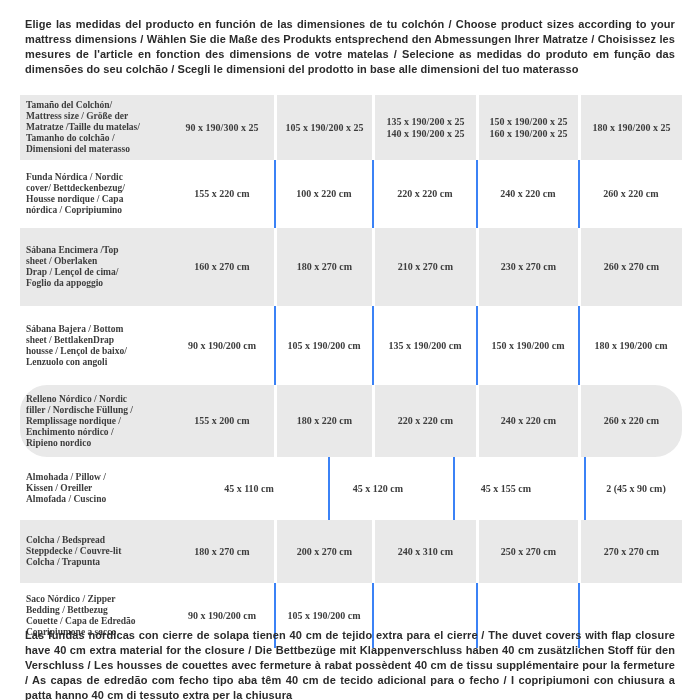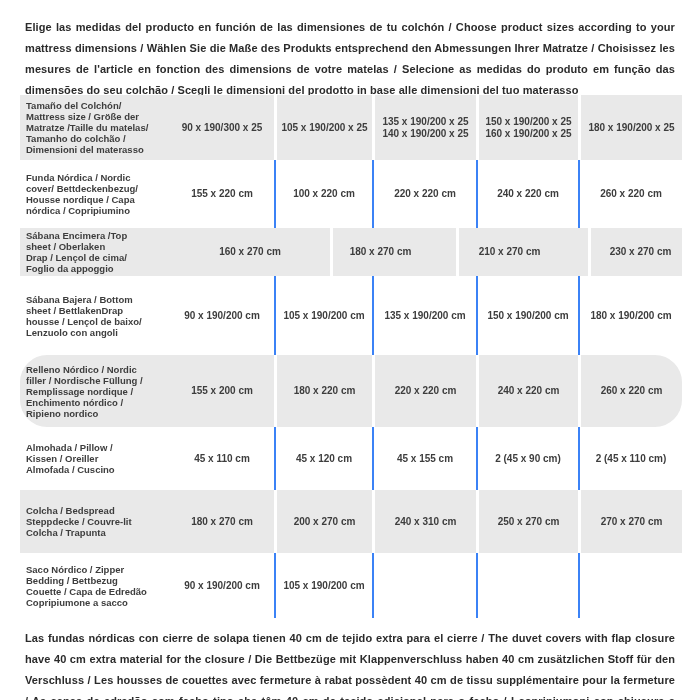--- a/index.html
+++ b/index.html
@@ -18,39 +18,40 @@
     position: relative;
     background: #ffffff;
   }
   .intro, .footnote {
     position: absolute;
     left: 25px;
     width: 650px;
     margin: 0;
     font-weight: bold;
     font-size: 11px;
-    line-height: 21px;
+    line-height: 15px;
     text-align: justify;
     text-align-last: left;
     color: #2b2b2b;
     letter-spacing: 0.1px;
   }
   .intro { top: 17px; }
   .footnote { top: 628px; }
 
   .size-table {
     position: absolute;
     left: 20px;
     top: 95px;
     width: 662px;
   }
   .trow {
     display: grid;
     grid-template-columns: 150px 104px 98px 104px 102px 104px;
     width: 662px;
+    font-family: Liberation Serif, serif;
   }
   .trow.gray { background: #e9e9e9; }
   .trow.white { background: #ffffff; }
   .cell {
     box-sizing: border-box;
     display: flex;
     align-items: center;
     justify-content: center;
     text-align: center;
     font-weight: bold;
@@ -97,21 +98,21 @@
         <div class="cell label">Funda Nórdica /  Nordic
 cover/ Bettdeckenbezug/
 Housse nordique  / Capa
 nórdica / Copripiumino</div>
         <div class="cell val">155 x 220 cm</div>
         <div class="cell val">100 x 220 cm</div>
         <div class="cell val">220 x 220 cm</div>
         <div class="cell val">240 x 220 cm</div>
         <div class="cell val">260 x 220 cm</div>
       </div>
-      <div class="trow gray" style="height: 48px; gap: 28px;">
+      <div class="trow gray" style="height: 78px;">
         <div class="cell label">Sábana Encimera /Top
 sheet / Oberlaken
 Drap / Lençol de cima/
 Foglio da appoggio</div>
         <div class="cell val">160 x 270 cm</div>
         <div class="cell val">180 x 270 cm</div>
         <div class="cell val">210 x 270 cm</div>
         <div class="cell val">230 x 270 cm</div>
         <div class="cell val">260 x 270 cm</div>
       </div>
@@ -131,21 +132,21 @@
 filler / Nordische Füllung /
 Remplissage nordique /
 Enchimento nórdico /
 Ripieno nordico</div>
         <div class="cell val">155 x 200 cm</div>
         <div class="cell val">180 x 220 cm</div>
         <div class="cell val">220 x 220 cm</div>
         <div class="cell val">240 x 220 cm</div>
         <div class="cell val">260 x 220 cm</div>
       </div>
-      <div class="trow white" style="height: 63px;">
+      <div class="trow white" style="height: 63px; gap: 27px;">
         <div class="cell label">Almohada  / Pillow /
 Kissen / Oreiller
 Almofada / Cuscino</div>
         <div class="cell val">45 x 110 cm</div>
         <div class="cell val">45 x 120 cm</div>
         <div class="cell val">45 x 155 cm</div>
         <div class="cell val">2 (45 x 90 cm)</div>
         <div class="cell val">2 (45 x 110 cm)</div>
       </div>
       <div class="trow gray" style="height: 63px;">

